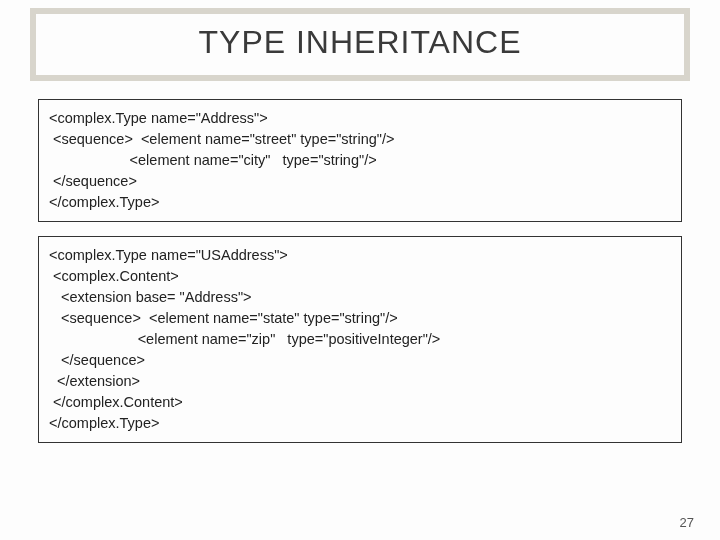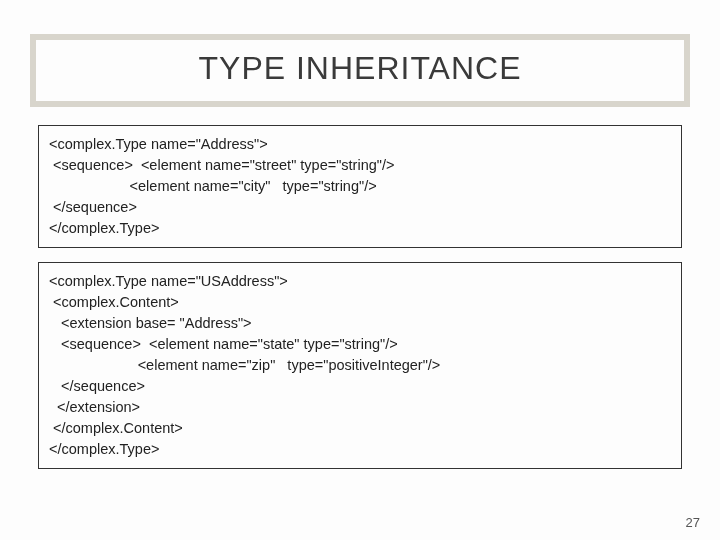--- a/index.html
+++ b/index.html
@@ -9,21 +9,21 @@
     height: 540px;
     background: #fdfdfd;
     font-family: Arial, Helvetica, sans-serif;
     overflow: hidden;
   }
   .slide {
     position: relative;
     width: 720px;
     height: 540px;
     box-sizing: border-box;
-    padding: 34px 30px 20px 30px;
+    padding: 8px 30px 20px 30px;
   }
   .title-frame {
     border: 6px solid #d8d5cc;
     padding: 10px 0 14px 0;
     text-align: center;
     margin-bottom: 18px;
   }
   .title-frame h1 {
     margin: 0;
     font-size: 32px;
@@ -38,21 +38,21 @@
     margin: 0 8px 14px 8px;
     font-family: Arial, Helvetica, sans-serif;
     font-size: 14.5px;
     line-height: 1.45;
     color: #222;
     white-space: pre;
   }
   .page-num {
     position: absolute;
     bottom: 10px;
-    right: 20px;
+    right: 26px;
     font-size: 13px;
     color: #555;
   }
 </style>
 </head>
 <body>
 
 <div class="slide">
 
   <div class="title-frame">

